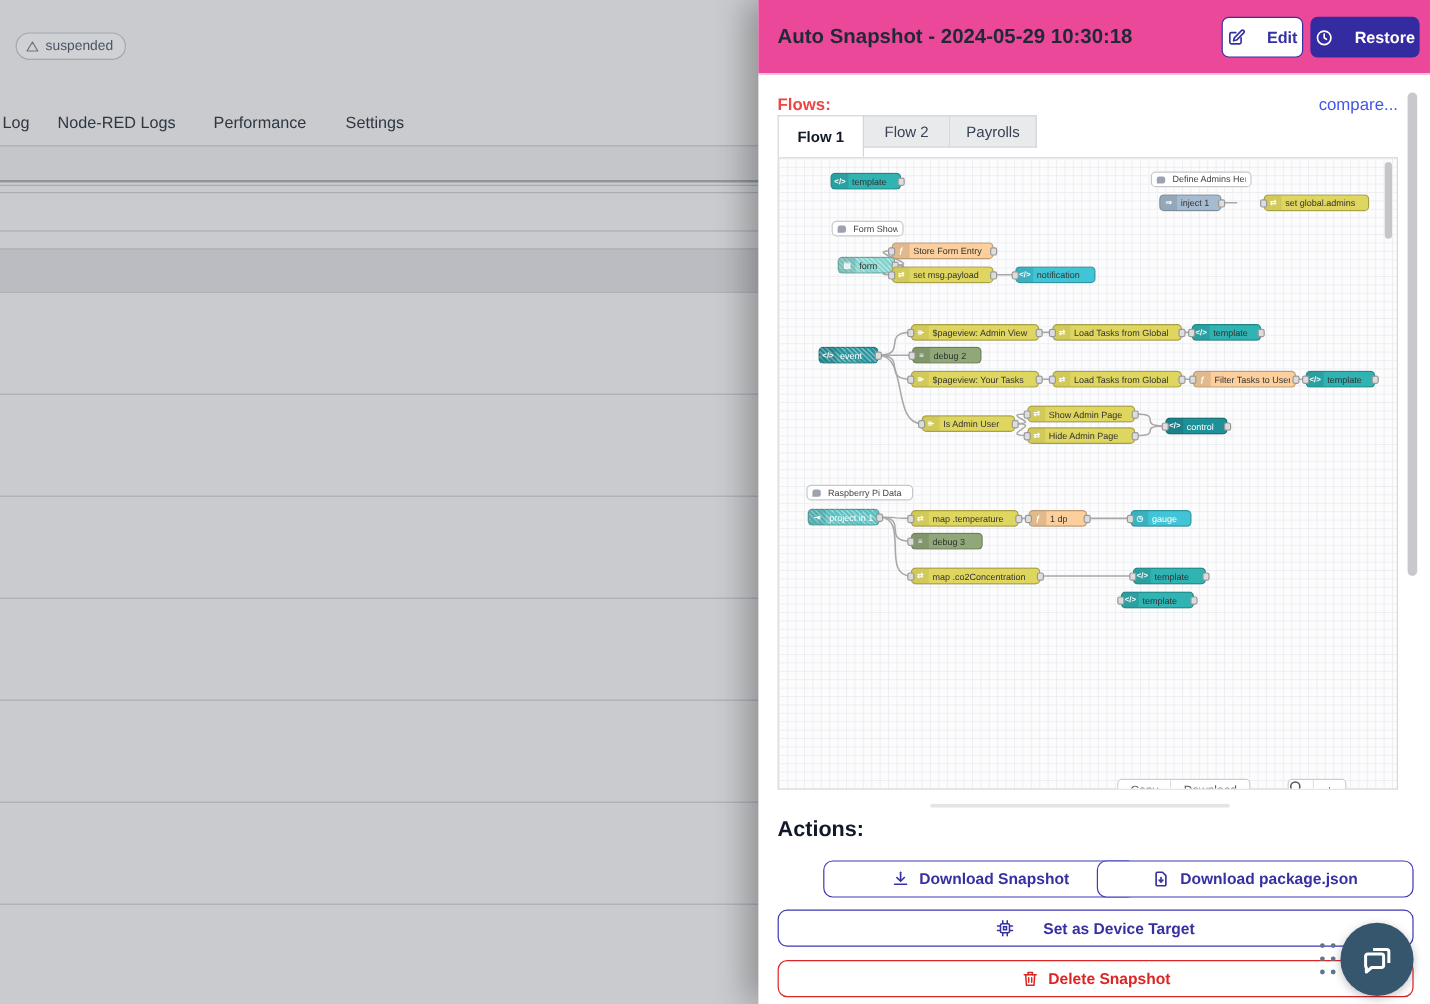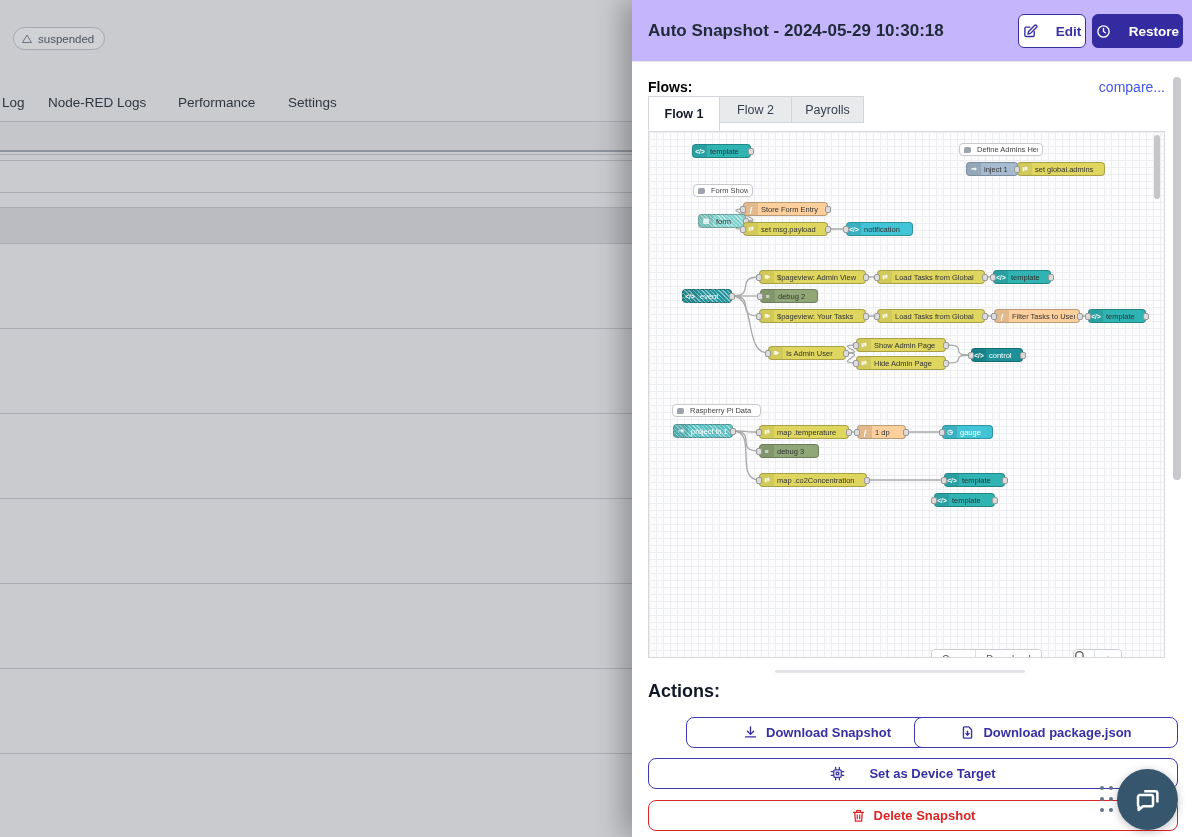--- a/index.html
+++ b/index.html
@@ -27,32 +27,32 @@
   .bd-row.tall3 { top:292px; height:85px; }
   .bd-row.tall4 { top:377px; height:85px; }
   .bd-row.tall5 { top:462px; height:85px; }
   .bd-row.tall6 { top:547px; height:85px; }
   .bd-row.tall7 { top:632px; height:85px; }
 
   
   .drawer { position:absolute; left:632px; top:0; width:560px; height:837px;
     background:#ffffff; box-shadow:-10px 0 25px rgba(0,0,0,0.28); }
   .drawer-header { position:absolute; left:0; top:0; width:560px; height:62px;
-    border-bottom:1px solid #e5e7eb; background:#c4b5fd; }
+    border-bottom:1px solid #e5e7eb; background:#ec4899; }
   .drawer-title { position:absolute; left:16px; top:21px; font-size:17px;
     font-weight:bold; color:#1f2937; }
   .btn { display:flex; align-items:center; justify-content:center; gap:18px;
     border-radius:6px; font-weight:bold; cursor:pointer; background:#fff; }
   .btn-edit { position:absolute; left:386px; top:14px; width:68px; height:34px;
     border:1.5px solid #3730a3; color:#3730a3; font-size:13.5px; }
   .btn-restore { position:absolute; left:460px; top:14px; width:91px; height:34px;
     border:1.5px solid #352ba0; background:#352ba0; color:#fff; font-size:13.5px; }
 
   .flows-label { position:absolute; left:16px; top:79px; font-size:14px;
-    font-weight:bold; color:#000000; }
+    font-weight:bold; color:#ef4444; }
   .compare-link { position:absolute; right:27px; top:79px; font-size:14px;
     color:#4256e8; cursor:pointer; }
 
   .flow-tabs { position:absolute; left:16px; top:96px; height:35px; display:flex; }
   .flow-tab { width:72px; height:27px; border:1px solid #d2d5d9; background:#e9eaec;
     display:flex; align-items:center; justify-content:center; font-size:12.5px;
     color:#374151; cursor:pointer; border-left:none; }
   .flow-tab:first-child { border-left:1px solid #d2d5d9; }
   .flow-tab.active { background:#fff; border-bottom:1px solid #fff; height:35px;
     font-weight:bold; color:#111827; }
@@ -242,21 +242,21 @@
         </span>
         <span class="lbl">Define Admins Here</span>
       </div>
       <div class="fnode k-inject" style="left: 317px; top: 30px; width: 52px;">
         <span class="ic">
           <span>⇒</span>
         </span>
         <span class="lbl">inject 1</span>
         <span class="port out"></span>
       </div>
-      <div class="fnode k-change" style="left: 368px; top: 30px; width: 88px;">
+      <div class="fnode k-change" style="left: 404px; top: 30px; width: 88px;">
         <span class="ic">
           <span>⇄</span>
         </span>
         <span class="lbl">set global.admins</span>
         <span class="port in"></span>
       </div>
       <div class="fnode k-comment" style="left: 44px; top: 52px; width: 60px;">
         <span class="ic">
           <span class="bubble"></span>
         </span>

